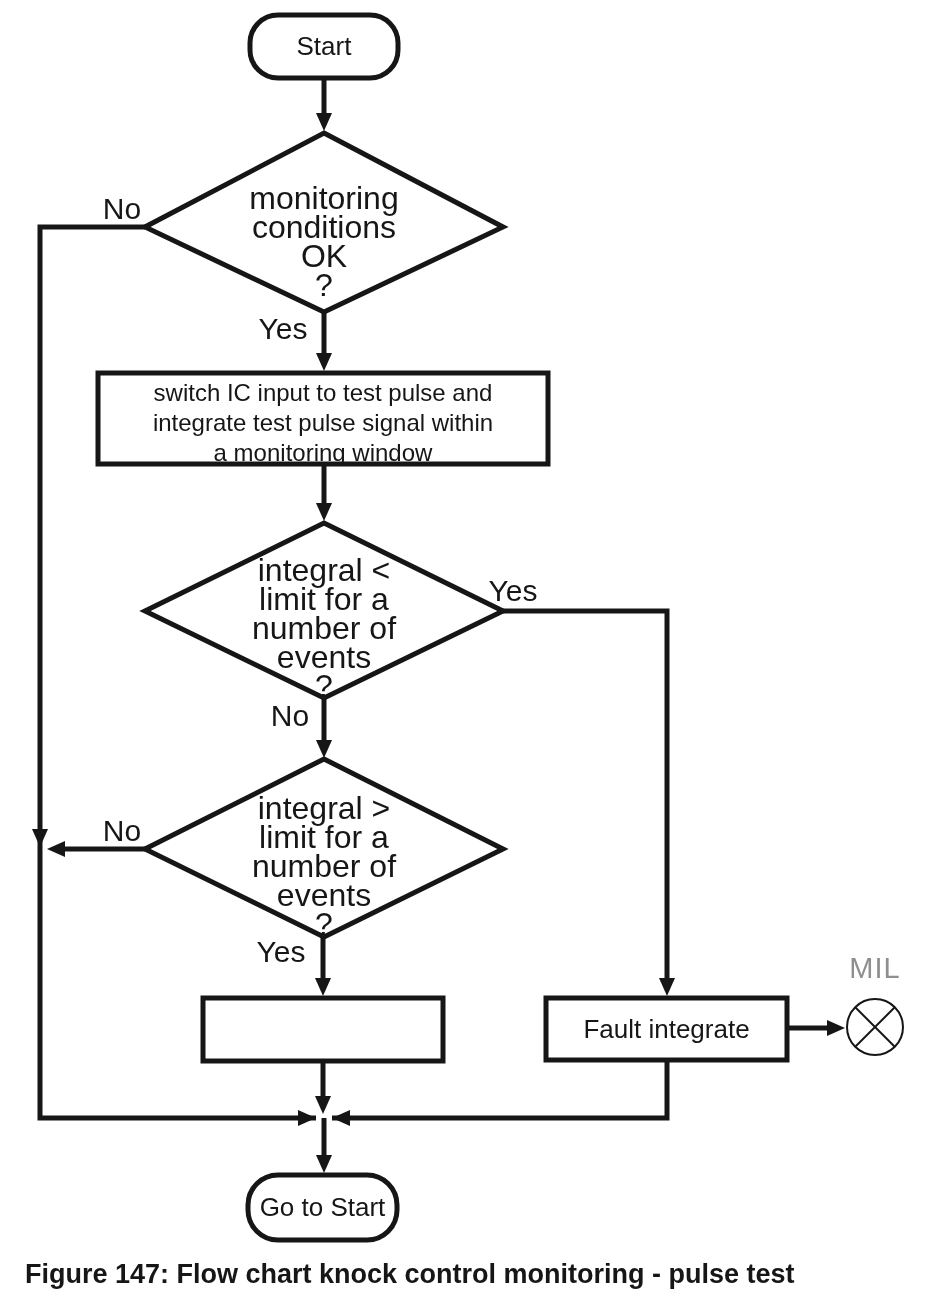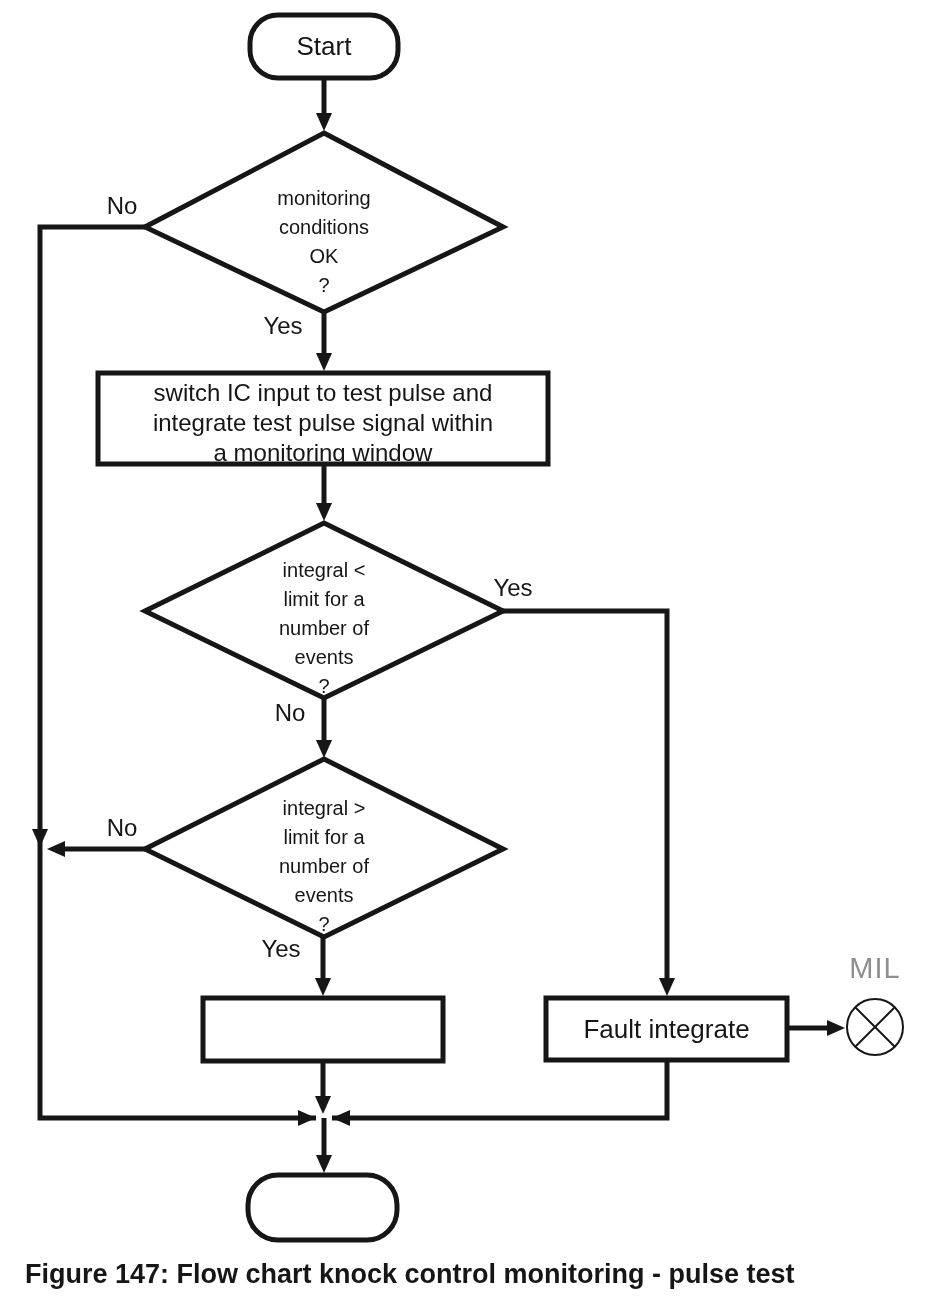--- a/index.html
+++ b/index.html
@@ -10,26 +10,26 @@
     color:var(--color-text,#161616);
     border-radius:7px;
   }
   .stage svg{position:absolute;left:0;top:0;}
   .shape{fill:#ffffff;stroke:var(--color-line,#161616);stroke-width:5;}
   .edge{stroke:var(--color-line,#161616);stroke-width:5;fill:none;}
   .arrow{fill:var(--color-line,#161616);stroke:none;}
   .mil-stroke{stroke:var(--color-line,#2a2a2a);stroke-width:2;fill:#ffffff;}
   .label{position:absolute;white-space:pre-line;text-align:center;}
   .flex-center{display:flex;align-items:center;justify-content:center;}
-  .node-text{font-size:20px;line-height:29px;}
+  .node-text{font-size:32px;line-height:29px;}
   .process-text{font-size:24px;line-height:30px;}
   .terminal-text{font-size:26px;}
   .box-text{font-size:24px;}
   .fault-text{font-size:26px;}
-  .edge-label{font-size:24px;}
+  .edge-label{font-size:30px;}
   .mil-label{font-size:29px;color:var(--color-mil_label,#8f8f8f);letter-spacing:1px;}
   .caption{
     position:absolute;left:25px;top:1259px;width:900px;
     font-size:27px;font-weight:bold;text-align:left;white-space:normal;
   }
 </style>
 </head>
 <body>
 
 <div class="stage">
@@ -132,20 +132,21 @@
 
   <div class="label node-text" style="left:204px;top:794px;width:240px;">integral &gt;
 limit for a
 number of
 events
 ?</div>
 
 
   <div class="label flex-center fault-text" style="left:546px;top:998px;width:241px;height:62px;">Fault integrate</div>
 
+  <div class="label flex-center terminal-text" style="left:248px;top:1175px;width:149px;height:65px;">Go to Start</div>
 
   <div class="label mil-label" style="left:843px;top:952px;width:64px;">MIL</div>
 
   <div class="label edge-label" style="left:96px;top:192px;width:52px;">No</div>
 
   <div class="label edge-label" style="left:252px;top:312px;width:62px;">Yes</div>
 
   <div class="label edge-label" style="left:482px;top:574px;width:62px;">Yes</div>
 
   <div class="label edge-label" style="left:264px;top:699px;width:52px;">No</div>

